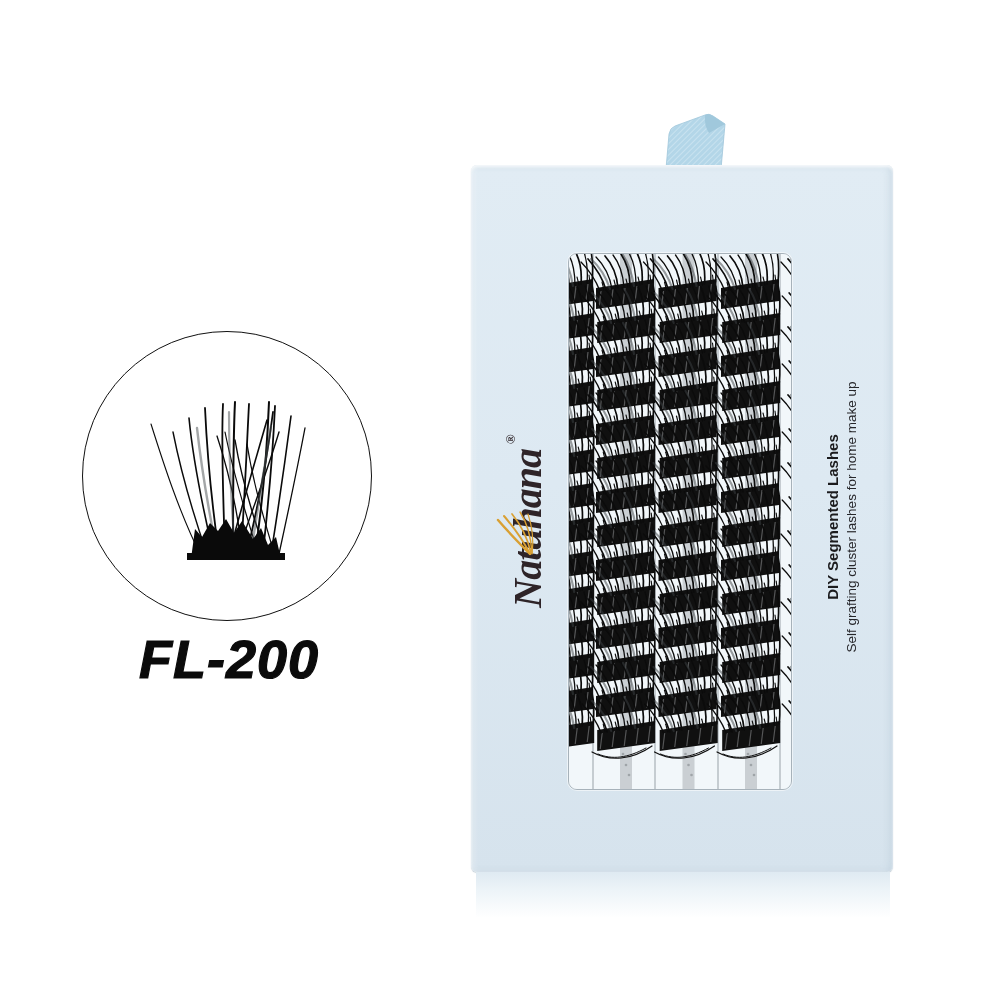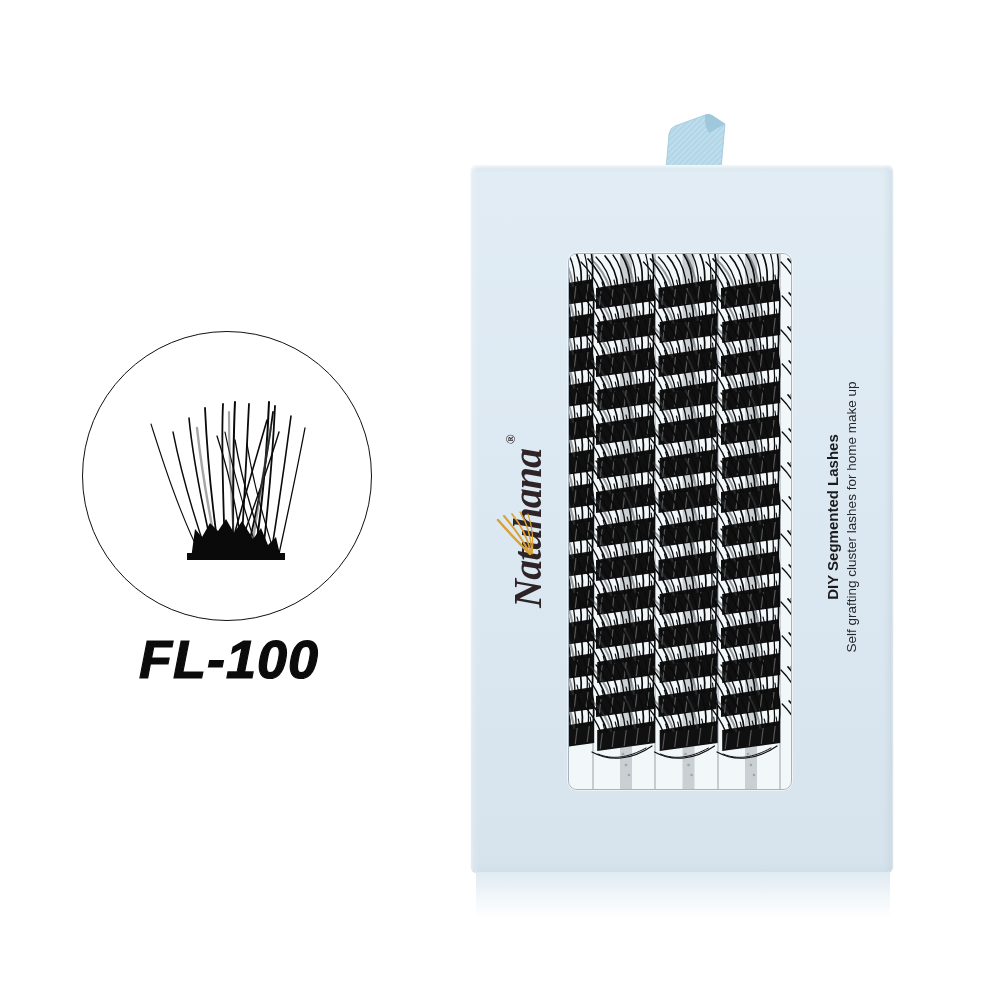--- a/index.html
+++ b/index.html
@@ -104,21 +104,21 @@
       </g>
       <g stroke="#4a4f52" fill="none" stroke-linecap="round" opacity="0.5">
         <path d="M134,220 C 124,170 118,132 114,96" stroke-width="2.4"></path>
         <path d="M168,220 C 176,172 182,132 188,94" stroke-width="2.4"></path>
         <path d="M152,221 C 148,168 146,120 146,80" stroke-width="2.2"></path>
       </g>
       <path d="M108,227 L198,227 L193,205 L185,213 L178,196 L170,207 L159,189 L151,201 L143,187 L135,199 L127,191 L119,205 L112,197 Z" fill="#0a0a0a"></path>
       <rect x="104" y="221" width="98" height="7" fill="#0a0a0a"></rect>
     </svg>
   </div>
-  <div class="sample-label">FL-100</div>
+  <div class="sample-label">FL-200</div>
 
   <svg class="ribbon" width="90" height="68" viewBox="0 0 90 68">
     <defs>
       <pattern id="mesh" width="4" height="4" patternUnits="userSpaceOnUse" patternTransform="rotate(45)">
         <rect width="4" height="4" fill="#b3d6e8"></rect>
         <line x1="0" y1="0" x2="0" y2="4" stroke="#d2e8f3" stroke-width="1.4"></line>
       </pattern>
     </defs>
     <path d="M14,66 L17,31 Q18,25 23,23 L53,12 Q57,10 61,13 L73,21 L69,66 Z" fill="url(#mesh)" stroke="#9fc6da" stroke-width="0.8"></path>
     <path d="M53,12 Q57,10 61,13 L73,21 L57,30 Q52,23 53,12 Z" fill="#a0c8dc"></path>

